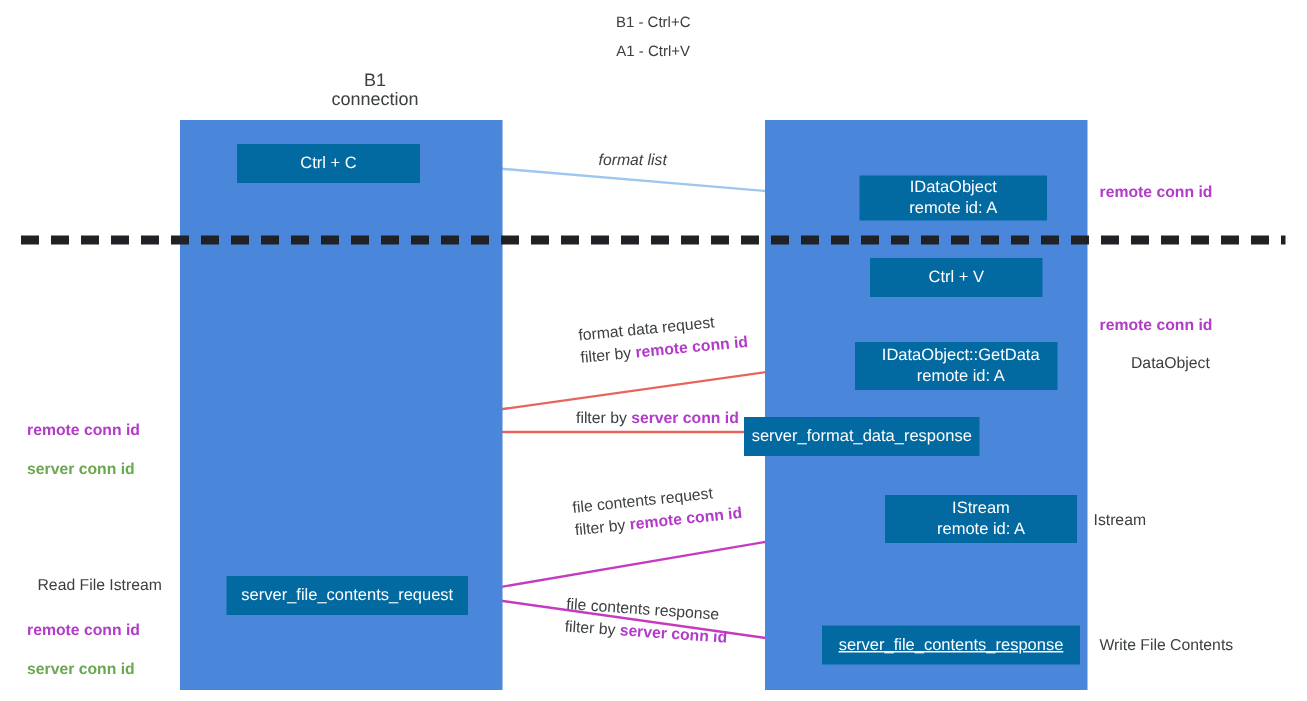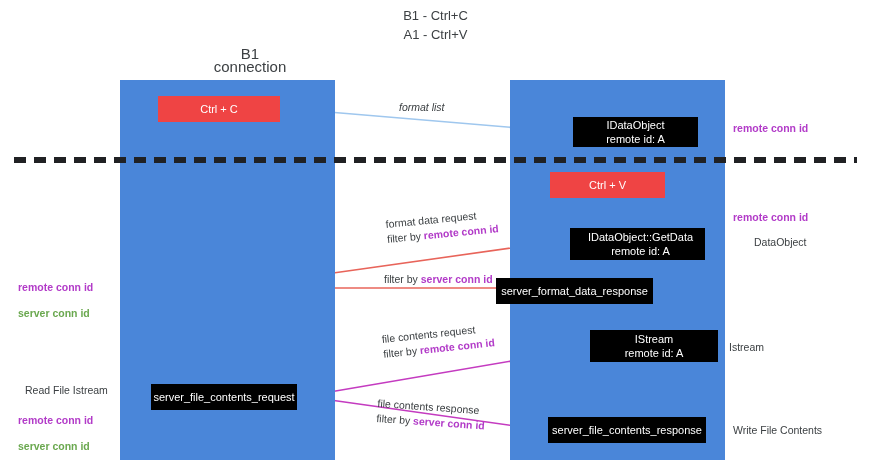--- a/index.html
+++ b/index.html
@@ -11,29 +11,29 @@
     overflow:hidden;
     color:#3c4043;
   }
   #canvas{position:absolute;left:0;top:0;width:871px;height:467px;}
   .abs{position:absolute;}
 
   
   #title{
     left:0;top:6px;width:871px;
     text-align:center;
-    font-size:13px;
+    font-size:10px;
     line-height:19px;
     color:#3c4043;
     white-space:pre-line;
   }
 
   
   .col-head{
-    font-size:15px;
+    font-size:12px;
     line-height:13px;
     text-align:center;
     color:#3c4043;
     white-space:pre-line;
   }
   #head-b1{left:150px;top:47px;width:200px;}
   #head-a1{left:543px;top:47px;width:200px;}
 
   
   .lane{background:#4a86d9;}
@@ -53,32 +53,32 @@
     flex-direction:column;
     align-items:center;
     justify-content:center;
     text-align:center;
     color:#ffffff;
     font-size:11px;
     line-height:14px;
     white-space:pre-line;
     padding:2px 4px;
   }
-  .green{background:#ef4444;}
-  .orange{background:#000000;}
+  .green{background:#0369a1;}
+  .orange{background:#0369a1;}
 
   #n-ctrlc{left:158px;top:96px;width:122px;height:26px;}
-  #n-ctrlv{left:550px;top:172px;width:115px;height:26px;}
+  #n-ctrlv{left:580px;top:172px;width:115px;height:26px;}
   #n-idataobject{left:573px;top:117px;width:125px;height:30px;}
   #n-getdata{left:570px;top:228px;width:135px;height:32px;padding-left:10px;}
   #n-sfdreq{left:151px;top:267px;width:162px;height:26px;}
   #n-sfdresp{left:496px;top:278px;width:157px;height:26px;}
   #n-istream{left:590px;top:330px;width:128px;height:32px;}
-  #n-sfcreq{left:151px;top:384px;width:146px;height:26px;}
-  #n-sfcresp{left:548px;top:417px;width:158px;height:26px;}
+  #n-sfcreq{left:151px;top:384px;width:161px;height:26px;}
+  #n-sfcresp{left:548px;top:417px;width:172px;height:26px;text-decoration:underline;}
 
   
   .side{
     font-size:10.5px;
     line-height:13px;
     white-space:pre-line;
   }
   .purple{color:#b23bc8;font-weight:bold;}
   .green-t{color:#6aa84f;font-weight:bold;}
   .plain{color:#3c4043;font-weight:normal;}

